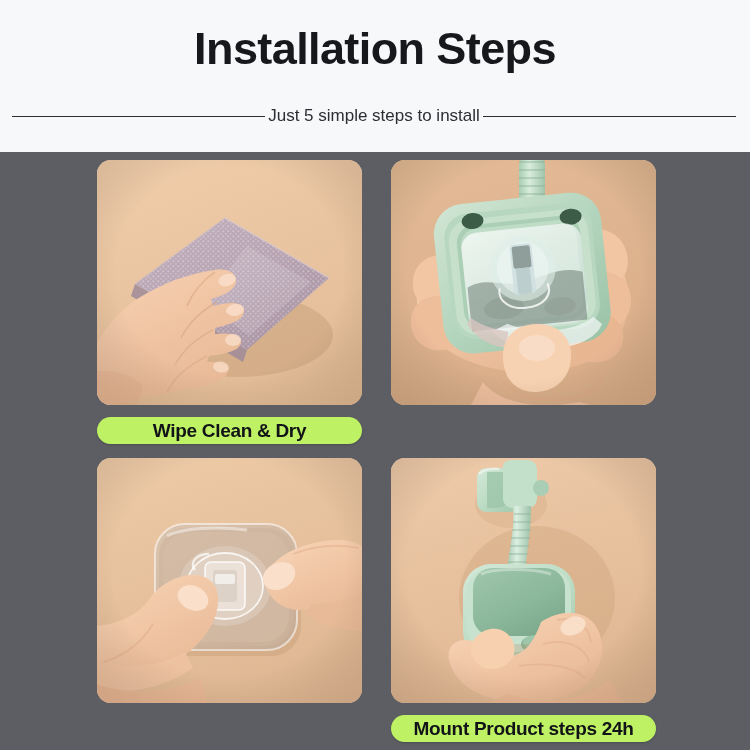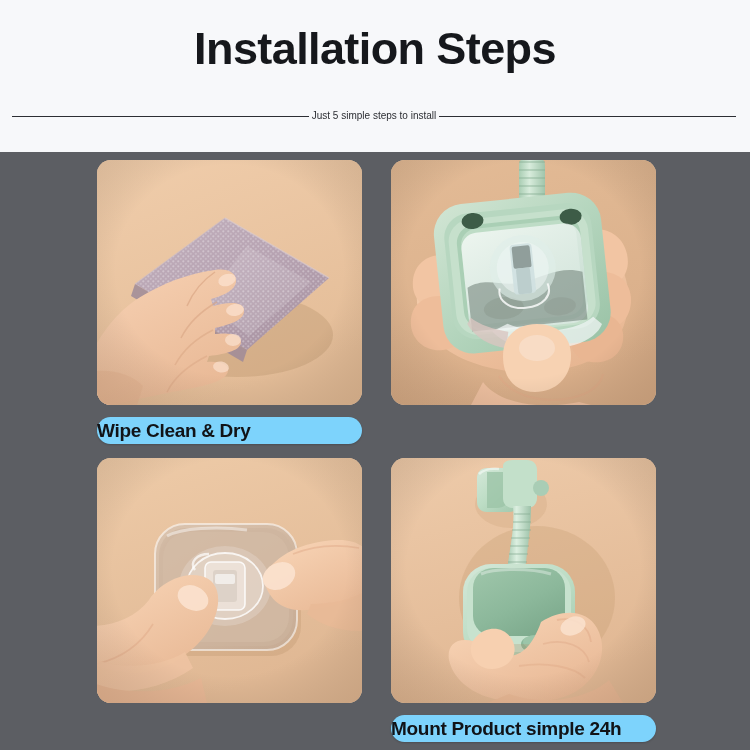--- a/index.html
+++ b/index.html
@@ -51,21 +51,21 @@
     gap: 0;
   }
   .rule {
     flex: 1 1 auto;
     height: 1px;
     background: #2c2e33;
   }
   .subtitle-text {
     flex: 0 0 auto;
     padding: 0 3px;
-    font-size: 10px;
+    font-size: 17px;
     font-weight: normal;
     color: #2c2e33;
     line-height: 18px;
     white-space: nowrap;
   }
 
   
   .grid {
     position: absolute;
     left: 97px; top: 160px;
@@ -88,24 +88,25 @@
     overflow: hidden;
     background: #edc8a4;
     display: block;
   }
   .photo svg { display: block; width: 265px; height: 245px; }
 
   .caption {
     position: relative;
     margin-top: 12px;
     height: 27px;
-    background: #7dd3fc;
+    background: #bef264;
     border-radius: 14px;
     display: flex;
     align-items: center;
+    justify-content: center;
     box-shadow: 0 1px 2px rgba(0,0,0,0.18);
   }
   .caption span {
     font-size: 19px;
     font-weight: bold;
     color: #111317;
     letter-spacing: -0.3px;
     line-height: 22px;
     white-space: nowrap;
   }
@@ -460,18 +461,18 @@
               <path d="M86 178 C96 168 112 168 120 180 C128 192 122 206 108 210
                        C94 214 82 206 80 194 C79 186 82 182 86 178 Z" fill="#f7d0b0"></path>
 
               <path d="M118 236 C152 248 196 242 218 222 L232 245 L96 245 Z" fill="#e8b895"></path>
             </g>
 
             <rect width="265" height="245" fill="url(#vig4)"></rect>
           </svg>
         </div>
         <div class="caption">
-          <span>Mount Product simple 24h</span>
+          <span>Mount Product steps 24h</span>
         </div>
       </div>
     </div>
   </div>
 </div>
 
 </body></html>

